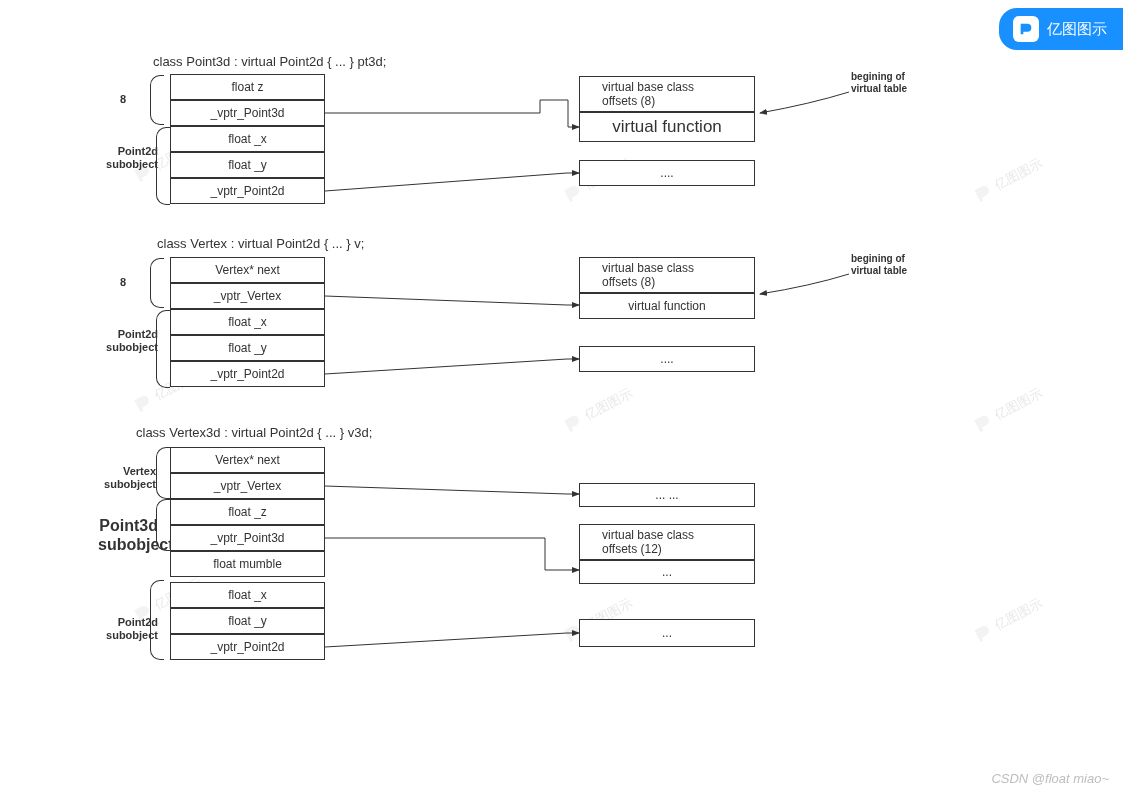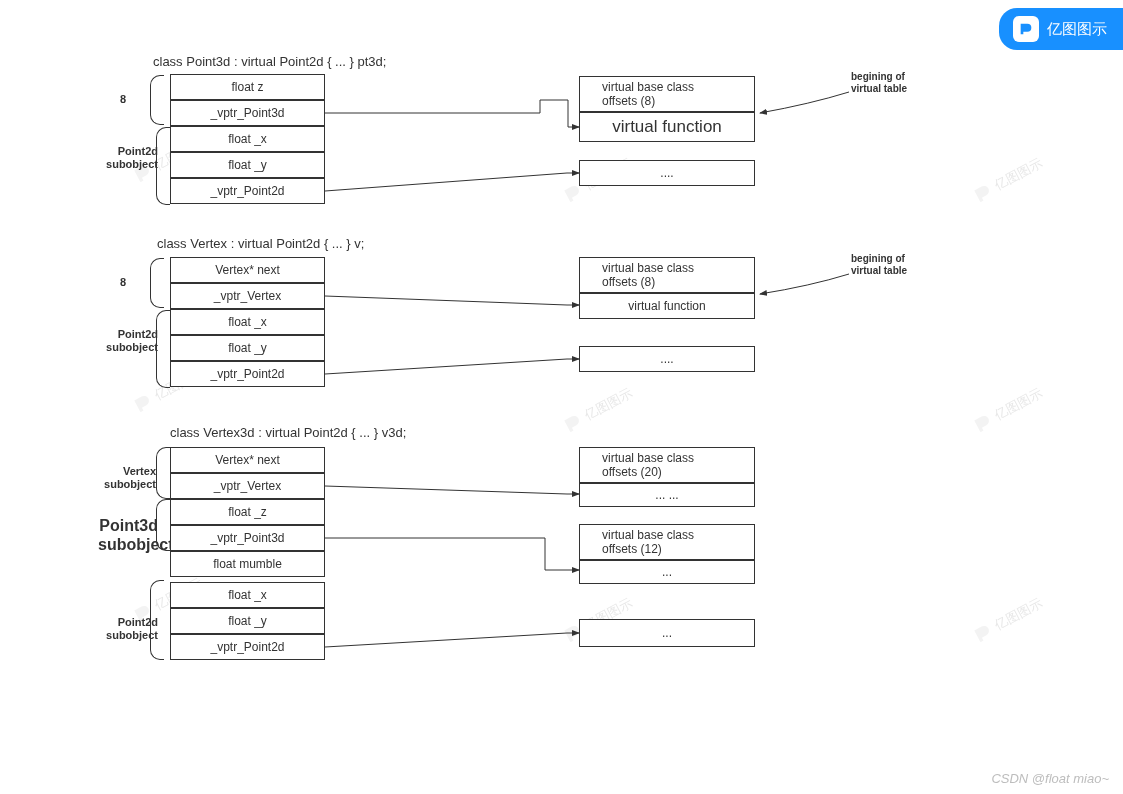--- a/index.html
+++ b/index.html
@@ -173,21 +173,21 @@
   <div class="cell" style="left:170px; top:335px; width:155px;">float _y</div>
   <div class="cell" style="left:170px; top:361px; width:155px;">_vptr_Point2d</div>
 
   <div class="cell" style="left:579px; top:257px; width:176px; height:36px;">virtual base class offsets (8)</div>
   <div class="cell" style="left:579px; top:293px; width:176px;">virtual function</div>
   <div class="cell" style="left:579px; top:346px; width:176px;">....</div>
 
   <div class="side-label" style="left:851px; top:253px; width:90px; text-align:left; font-size:10px; white-space:pre-line;">begining of
 virtual table</div>
 
-  <div class="title" style="left:170px; top:425px;">class Vertex3d : virtual Point2d { ... } v3d;</div>
+  <div class="title" style="left:136px; top:425px;">class Vertex3d : virtual Point2d { ... } v3d;</div>
 
   <div class="side-label" style="left:100px; top:465px; width:56px; white-space:pre-line; font-size:11px;">Vertex
 subobject</div>
   <div class="bracket" style="left:156px; top:447px; width:14px; height:52px;"></div>
 
   <div class="side-label" style="left:98px; top:516px; width:60px; white-space:pre-line; font-size:16px;">Point3d
 subobject</div>
   <div class="bracket" style="left:156px; top:499px; width:14px; height:52px;"></div>
 
   <div class="side-label" style="left:98px; top:616px; width:60px; white-space:pre-line; font-size:11px;">Point2d
@@ -196,21 +196,20 @@
 
   <div class="cell" style="left:170px; top:447px; width:155px;">Vertex* next</div>
   <div class="cell" style="left:170px; top:473px; width:155px;">_vptr_Vertex</div>
   <div class="cell" style="left:170px; top:499px; width:155px;">float _z</div>
   <div class="cell" style="left:170px; top:525px; width:155px;">_vptr_Point3d</div>
   <div class="cell" style="left:170px; top:551px; width:155px;">float mumble</div>
   <div class="cell" style="left:170px; top:582px; width:155px;">float _x</div>
   <div class="cell" style="left:170px; top:608px; width:155px;">float _y</div>
   <div class="cell" style="left:170px; top:634px; width:155px;">_vptr_Point2d</div>
 
-  <div class="cell" style="left:579px; top:447px; width:176px; height:36px;">virtual base class offsets (20)</div>
   <div class="cell" style="left:579px; top:483px; width:176px; height:24px;">...     ...</div>
 
   <div class="cell" style="left:579px; top:524px; width:176px; height:36px;">virtual base class offsets (12)</div>
   <div class="cell" style="left:579px; top:560px; width:176px; height:24px;">...</div>
 
   <div class="cell" style="left:579px; top:619px; width:176px; height:28px;">...</div>
 
   <svg class="overlay">
     <defs>
       <marker id="arrow" markerWidth="8" markerHeight="8" refX="7" refY="3" orient="auto">

